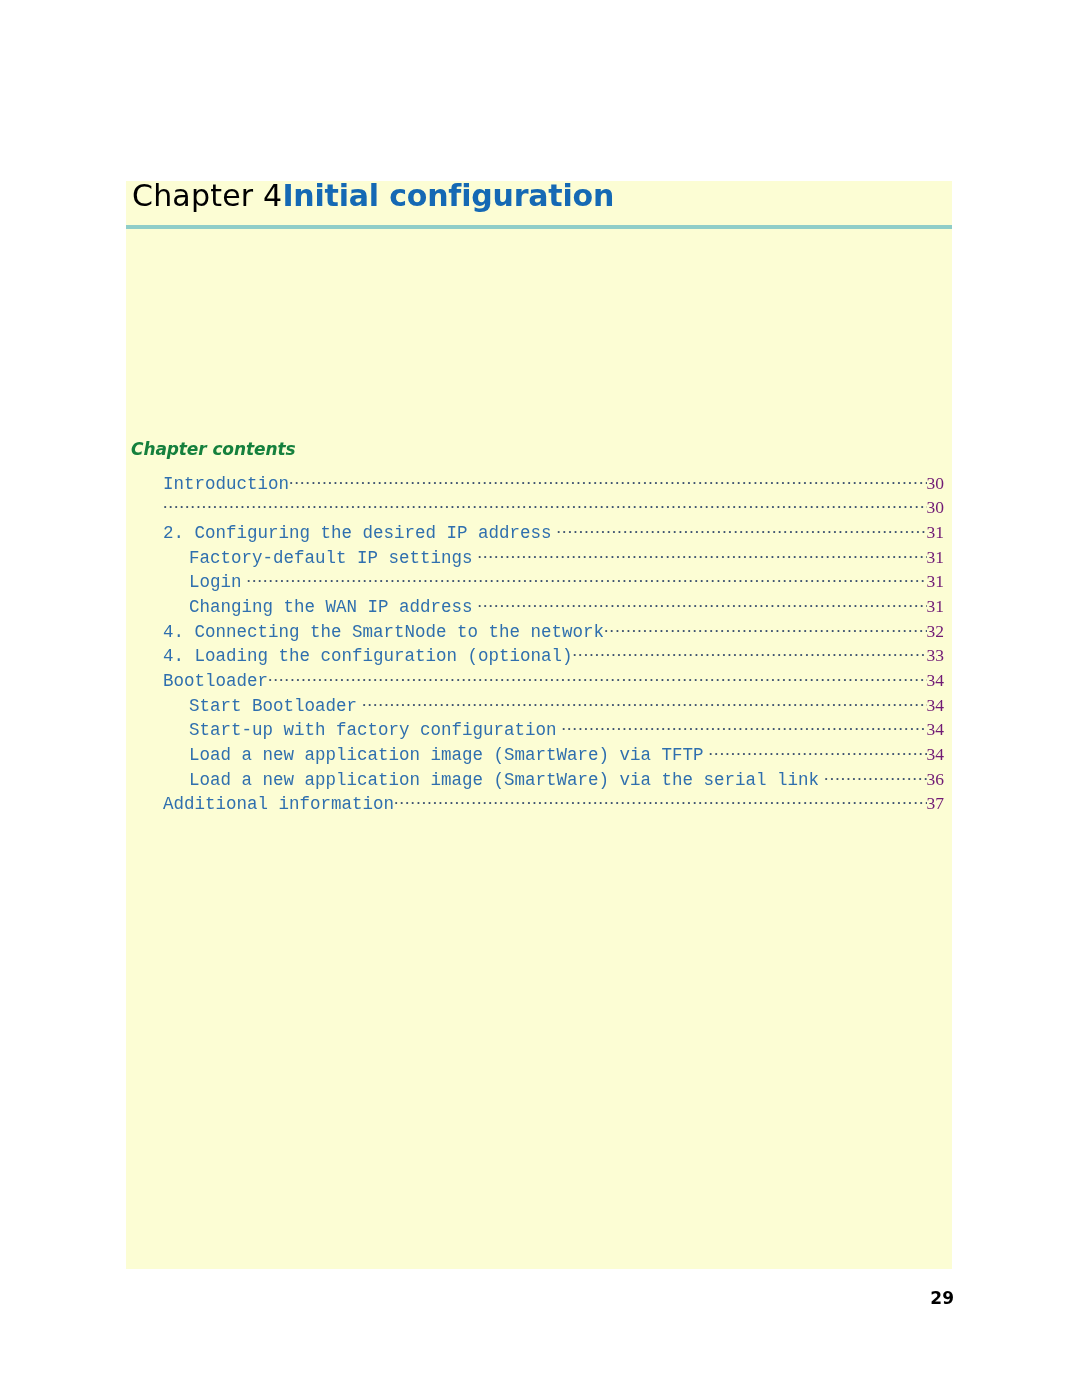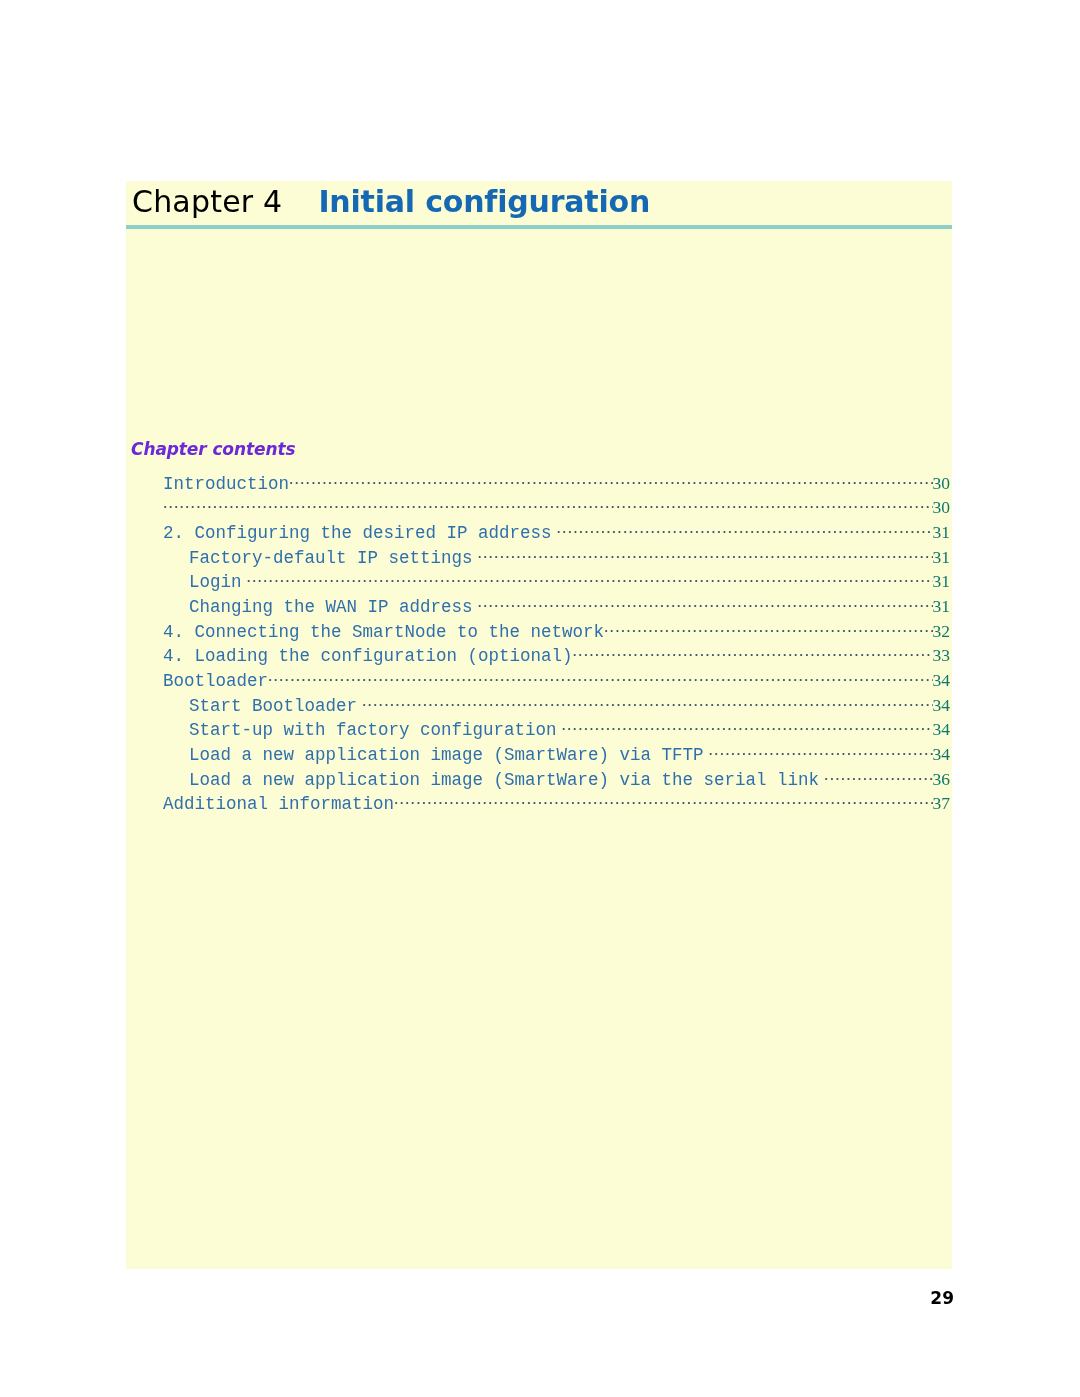--- a/index.html
+++ b/index.html
@@ -26,24 +26,23 @@
   }
 
   
   #chapter-title-row {
     position: absolute;
     left: 0;
     top: 0;
     width: 826px;
     height: 42px;
     display: flex;
-    align-items: center;
+    align-items: flex-start;
     padding-left: 6px;
     box-sizing: border-box;
-    gap: 36px;
   }
   #chapter-label {
     font-family: "DejaVu Sans", "Liberation Sans", sans-serif;
     font-size: 30px;
     font-weight: 400;
     color: #000000;
     letter-spacing: 0.2px;
     line-height: 1;
     white-space: pre;
   }
@@ -69,21 +68,21 @@
 
   
   #contents-heading {
     position: absolute;
     left: 5px;
     top: 258px;
     font-family: "DejaVu Sans", "Liberation Sans", sans-serif;
     font-size: 17px;
     font-weight: 700;
     font-style: italic;
-    color: #6d28d9;
+    color: #15803d;
     letter-spacing: -0.1px;
     white-space: pre;
   }
 
   
   #toc-list {
     position: absolute;
     left: 0;
     top: 290px;
     width: 826px;
@@ -121,22 +120,22 @@
     position: absolute;
     left: 0;
     bottom: 0;
     letter-spacing: 1.15px;
     color: #3a4f6e;
     font-size: 17.5px;
     white-space: nowrap;
   }
   .toc-page {
     flex: 0 0 auto;
-    color: #0f766e;
-    padding-right: 2px;
+    color: #701a75;
+    padding-right: 8px;
     text-align: right;
   }
   
   .toc-row.tight .toc-gap { width: 0px; }
 
   
   #footer-page-number {
     position: absolute;
     left: 6px;
     top: 1288px;

